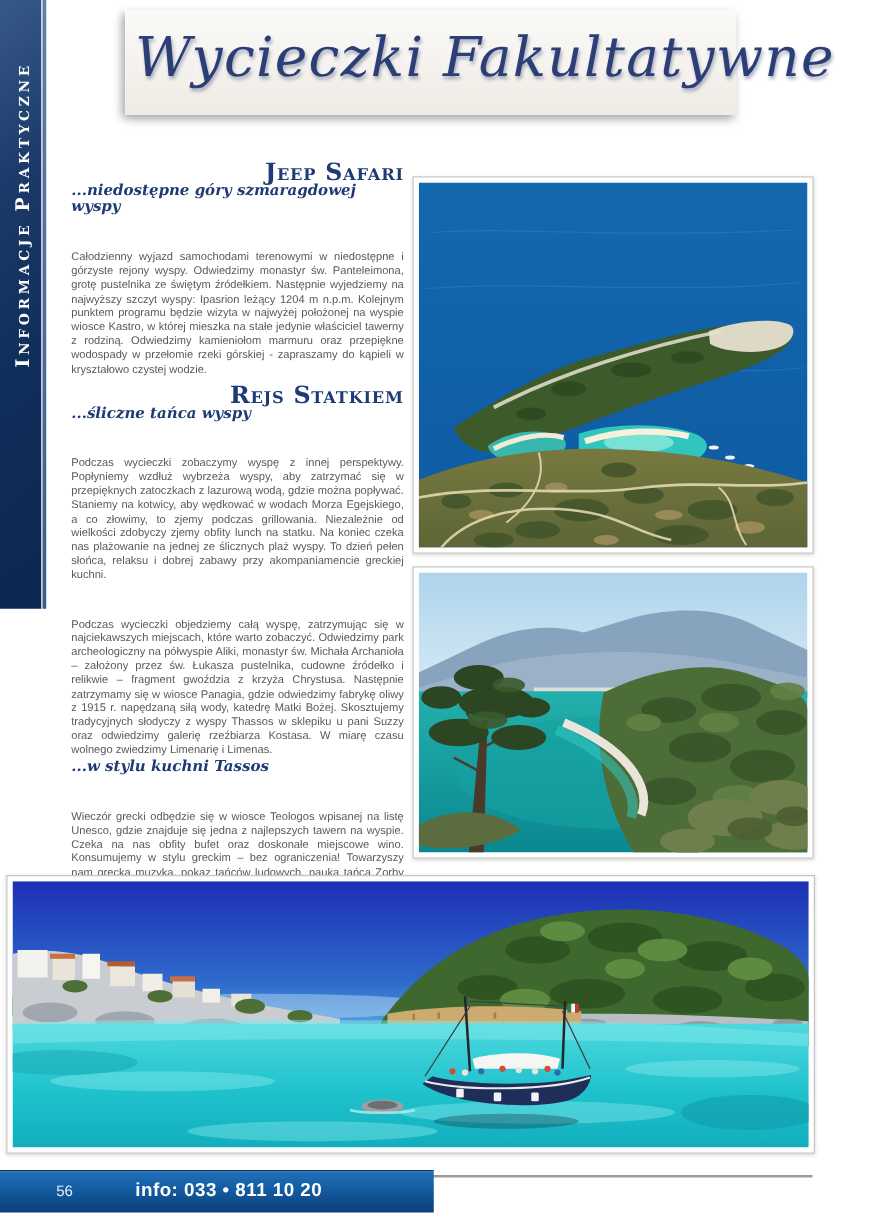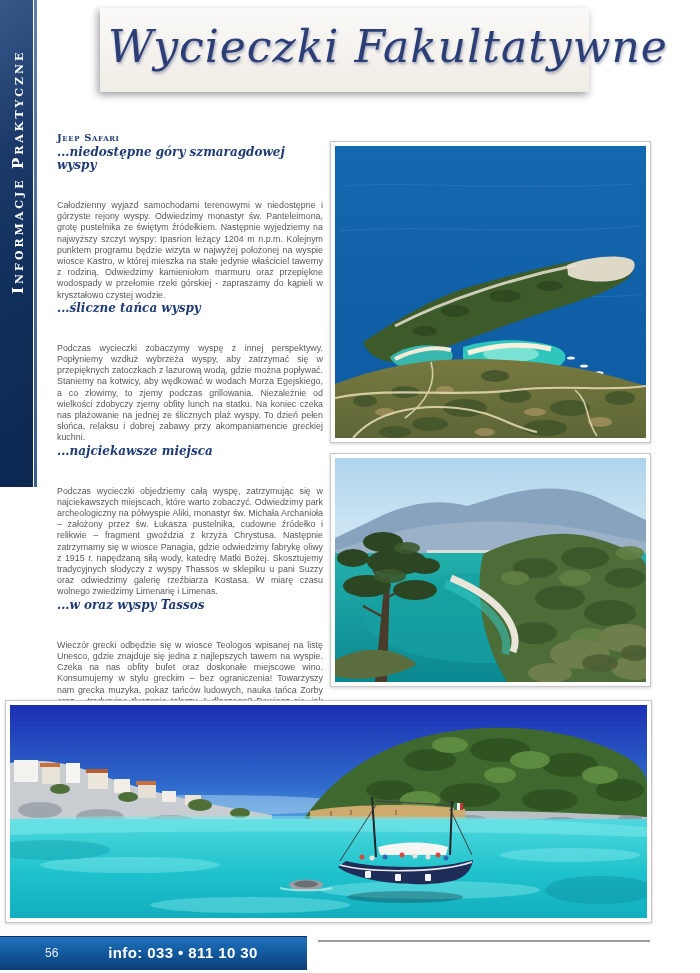--- a/index.html
+++ b/index.html
@@ -37,22 +37,22 @@
     position:absolute; left:8px; top:13px;
     font-family:"DejaVu Serif", serif; font-style:italic; font-weight:normal;
     font-size:44px; color:#2c3e76; letter-spacing:1px; white-space:nowrap;
     text-shadow:1px 2px 3px rgba(35,45,95,.40), 0 0 8px rgba(255,255,255,.7);
   }
 
   
   .text-col { position:absolute; left:57px; top:131px; width:266px; }
   .section-heading {
     font-family:"DejaVu Serif", serif; font-variant:small-caps;
-    font-size:10px; line-height:14px; font-weight:bold;
-    color:#1e3b76; letter-spacing:.6px; margin-top:8px;
+    font-size:19px; line-height:14px; font-weight:bold;
+    color:#1e3b76; letter-spacing:.6px; margin-top:8px;text-align:right;
   }
   .section:first-child .section-heading { margin-top:0; }
   .section-subtitle {
     font-family:"DejaVu Serif", serif; font-style:italic; font-weight:bold;
     font-size:12px; line-height:13px; color:#1e3b76; margin:1px 0 3px 0;
   }
   .section-body {
     font-size:8.9px; line-height:11.2px; color:#58595b; text-align:justify;margin-top:28px;
   }
   .note {
@@ -65,21 +65,21 @@
     position:absolute; background:#ffffff; border:1px solid #c7c7c5;
     padding:4px; box-shadow:0 1px 3px rgba(80,80,80,.25);
   }
   .photo svg { display:block; }
   .photo1 { left:330px; top:141px; width:321px; height:302px; }
   .photo2 { left:330px; top:453px; width:321px; height:234px; }
   .photo3 { left:5px;   top:700px; width:647px; height:223px; }
 
   
   .footer-bar {
-    position:absolute; left:0; top:936px; width:307px; height:34px;
+    position:absolute; left:0; top:936px; width:347px; height:34px;
     background:linear-gradient(180deg,#2271ba 0%,#1560a6 35%,#0c3f79 100%);
     border-top:1px solid #0a3367;
   }
   .page-number {
     position:absolute; left:45px; top:9px;
     font-size:12px; color:#e9eef5;
   }
   .footer-info {
     position:absolute; left:78px; top:7px; width:210px; text-align:center;
     font-size:15px; font-weight:bold; color:#ffffff; letter-spacing:.4px;
@@ -100,29 +100,29 @@
   <div class="page-title">Wycieczki Fakultatywne</div>
 </div>
 
 <div class="text-col">
   <div class="section">
     <div class="section-heading">Jeep Safari</div>
     <div class="section-subtitle">...niedostępne góry szmaragdowej wyspy</div>
     <div class="section-body">Całodzienny wyjazd samochodami terenowymi w niedostępne i górzyste rejony wyspy. Odwiedzimy monastyr św. Panteleimona, grotę pustelnika ze świętym źródełkiem. Następnie wyjedziemy na najwyższy szczyt wyspy: Ipasrion leżący 1204 m n.p.m. Kolejnym punktem programu będzie wizyta w najwyżej położonej na wyspie wiosce Kastro, w której mieszka na stałe jedynie właściciel tawerny z rodziną. Odwiedzimy kamieniołom marmuru oraz przepiękne wodospady w przełomie rzeki górskiej - zapraszamy do kąpieli w kryształowo czystej wodzie.</div>
   </div>
   <div class="section">
+    <div class="section-heading">Rejs Statkiem</div>
     <div class="section-subtitle">...śliczne tańca wyspy</div>
     <div class="section-body">Podczas wycieczki zobaczymy wyspę z innej perspektywy. Popłyniemy wzdłuż wybrzeża wyspy, aby zatrzymać się w przepięknych zatoczkach z lazurową wodą, gdzie można popływać. Staniemy na kotwicy, aby wędkować w wodach Morza Egejskiego, a co złowimy, to zjemy podczas grillowania. Niezależnie od wielkości zdobyczy zjemy obfity lunch na statku. Na koniec czeka nas plażowanie na jednej ze ślicznych plaż wyspy. To dzień pełen słońca, relaksu i dobrej zabawy przy akompaniamencie greckiej kuchni.</div>
   </div>
   <div class="section">
-    <div class="section-subtitle">...najciekawsze miejsca</div>
     <div class="section-body">Podczas wycieczki objedziemy całą wyspę, zatrzymując się w najciekawszych miejscach, które warto zobaczyć. Odwiedzimy park archeologiczny na półwyspie Aliki, monastyr św. Michała Archanioła – założony przez św. Łukasza pustelnika, cudowne źródełko i relikwie – fragment gwoździa z krzyża Chrystusa. Następnie zatrzymamy się w wiosce Panagia, gdzie odwiedzimy fabrykę oliwy z 1915 r. napędzaną siłą wody, katedrę Matki Bożej. Skosztujemy tradycyjnych słodyczy z wyspy Thassos w sklepiku u pani Suzzy oraz odwiedzimy galerię rzeźbiarza Kostasa. W miarę czasu wolnego zwiedzimy Limenarię i Limenas.</div>
   </div>
   <div class="section">
-    <div class="section-subtitle">...w oraz wyspy Tassos</div>
+    <div class="section-subtitle">...w stylu kuchni Tassos</div>
     <div class="section-body">Wieczór grecki odbędzie się w wiosce Teologos wpisanej na listę Unesco, gdzie znajduje się jedna z najlepszych tawern na wyspie. Czeka na nas obfity bufet oraz doskonałe miejscowe wino. Konsumujemy w stylu greckim – bez ograniczenia! Towarzyszy nam grecka muzyka, pokaz tańców ludowych, nauka tańca Zorby oraz… tradycyjne tłuczenie talerzy. A dlaczego? Dowiesz się, jak skorzystasz z zabawy.</div>
   </div>
   <div class="note">Organizatorem wycieczek jest zagraniczne biuro podróży.</div>
 </div>
 
 <div class="photo photo1">
 <svg width="311" height="292" viewBox="0 0 311 292">
   <defs>
     <linearGradient id="p1sea" x1="0" y1="0" x2="0" y2="1">
       <stop offset="0" stop-color="#1468ae"></stop>
@@ -392,14 +392,14 @@
           <rect x="415" y="169" width="6" height="7" rx="1"></rect>
         </g>
     <ellipse cx="395" cy="192" rx="58" ry="6" fill="#12303e" opacity=".35"></ellipse>
   </g>
 </svg>
 </div>
 
 <div class="footer-line"></div>
 <div class="footer-bar">
   <div class="page-number">56</div>
-  <div class="footer-info">info: 033 • 811 10 30</div>
+  <div class="footer-info">info: 033 • 811 10 20</div>
 </div>
 
 </body></html>

